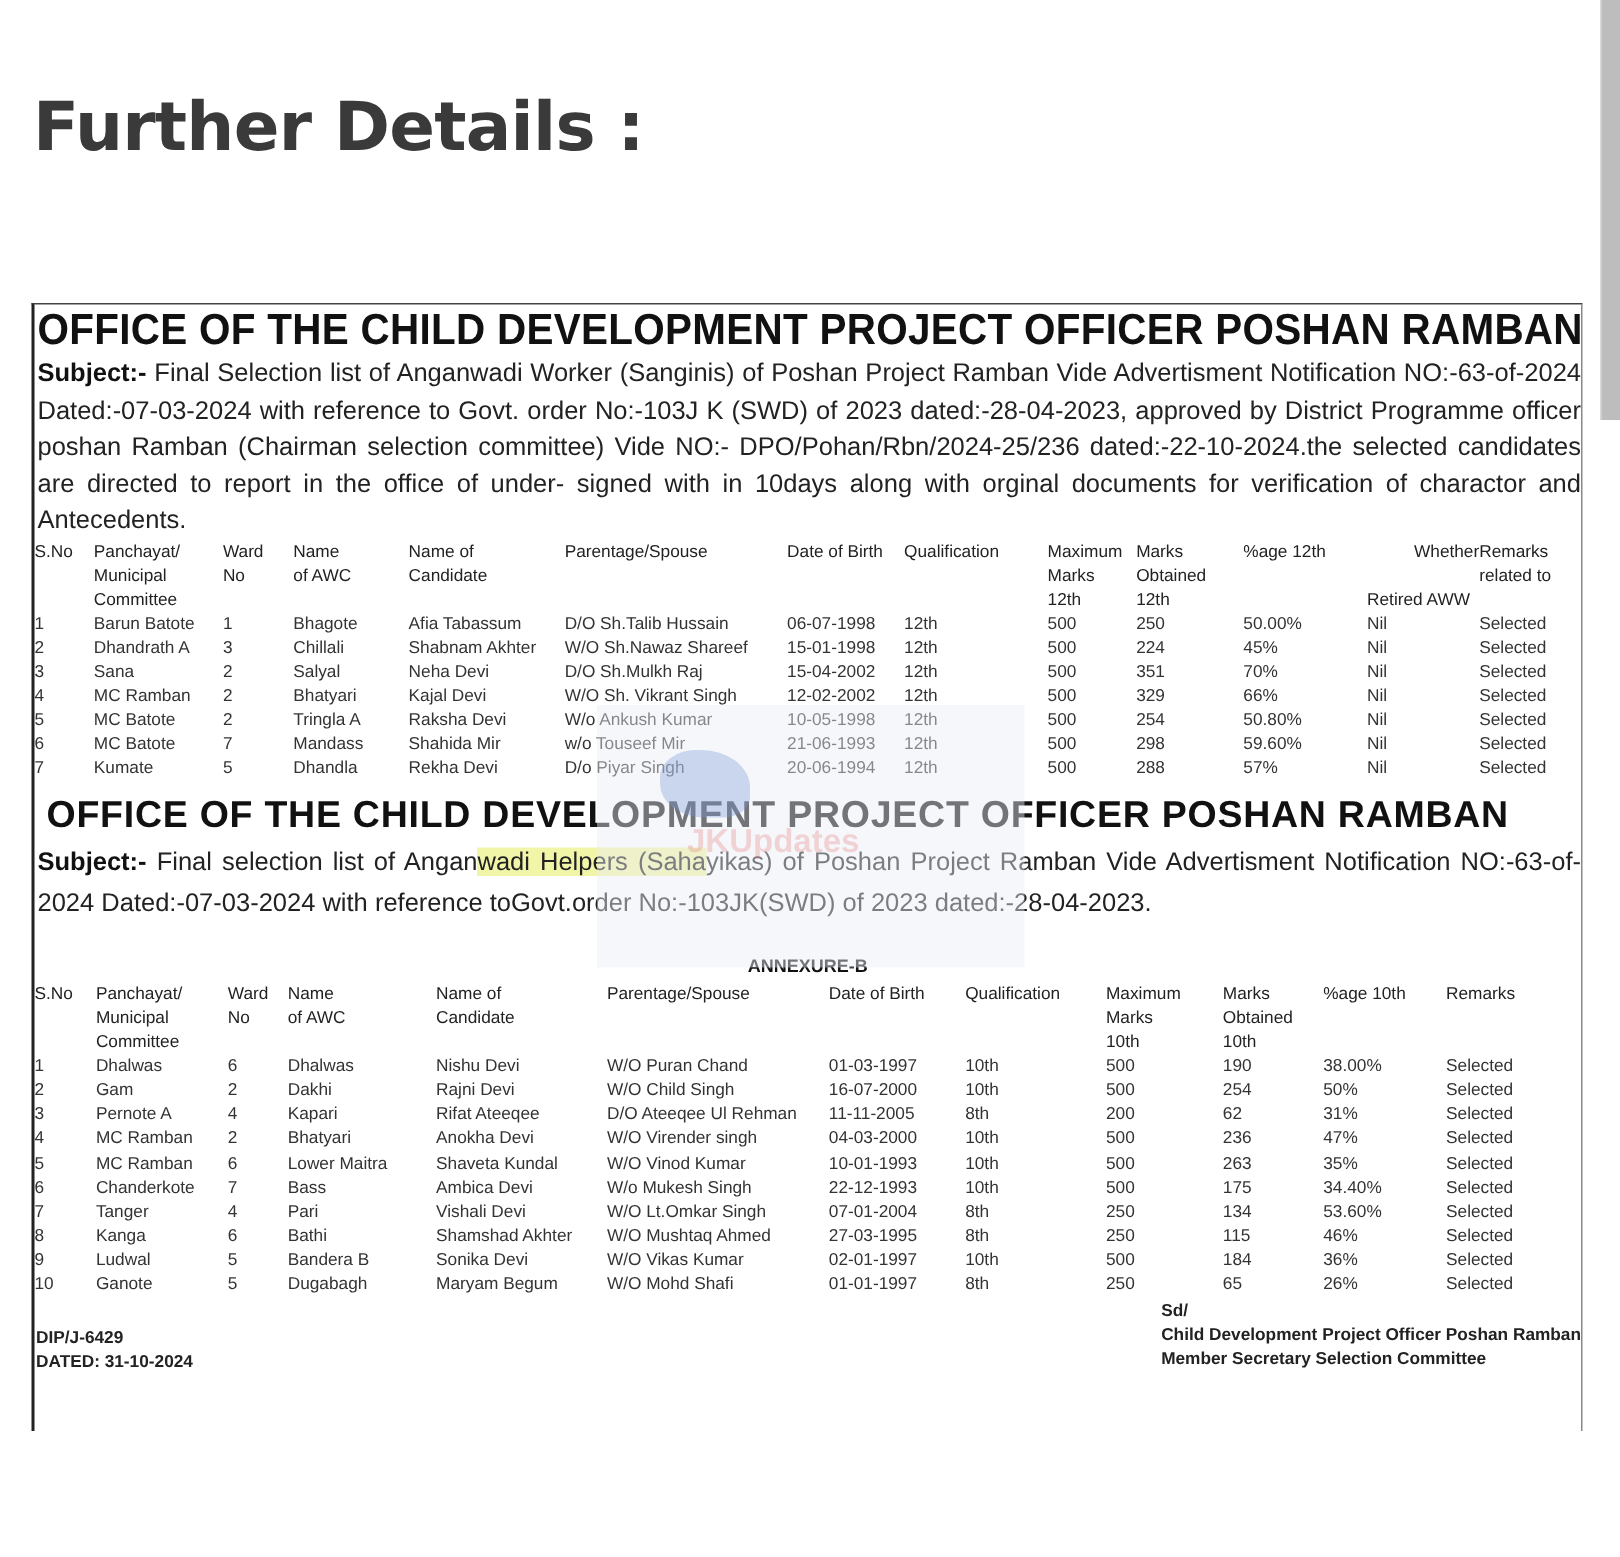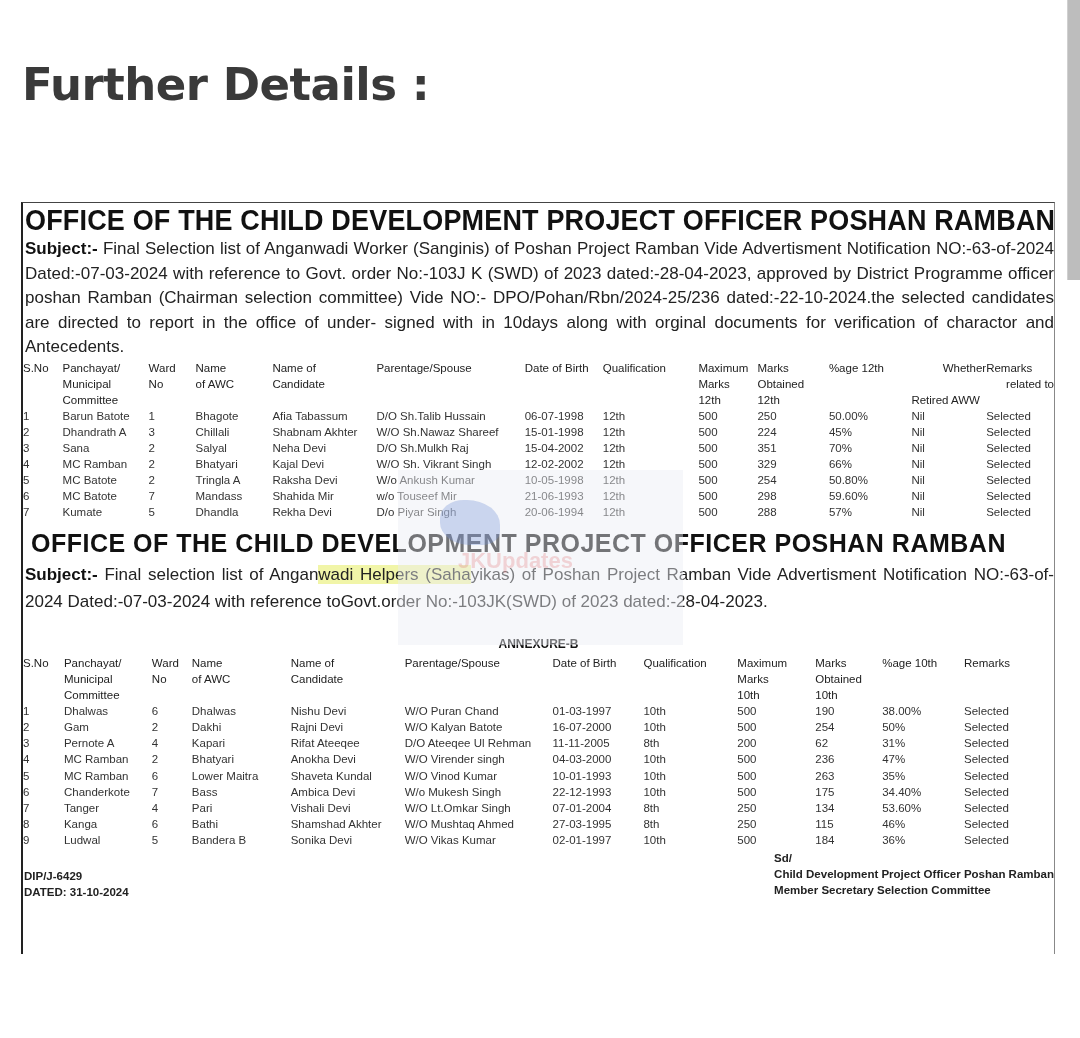--- a/index.html
+++ b/index.html
@@ -125,21 +125,21 @@
             <th>
               <div style="min-height: 16px;">%age 12th</div>
             </th>
             <th>
               <div style="min-height: 16px; text-align: right;">Whether</div>
               <div style="min-height: 16px;"></div>
               <div style="min-height: 16px;">Retired AWW</div>
             </th>
             <th>
               <div style="min-height: 16px;">Remarks</div>
-              <div style="min-height: 16px; text-align: right;">related to</div>
+              <div style="min-height: 16px;">related to</div>
             </th>
           </tr>
         </thead>
       <tbody id="tbody-a">
           <tr>
             <td>1</td>
             <td>Barun Batote</td>
             <td>1</td>
             <td>Bhagote</td>
             <td>Afia Tabassum</td>
@@ -331,21 +331,21 @@
             <td>190</td>
             <td>38.00%</td>
             <td>Selected</td>
           </tr>
           <tr>
             <td>2</td>
             <td>Gam</td>
             <td>2</td>
             <td>Dakhi</td>
             <td>Rajni Devi</td>
-            <td>W/O Kalyan Batote</td>
+            <td>W/O Child Singh</td>
             <td>16-07-2000</td>
             <td>10th</td>
             <td>500</td>
             <td>254</td>
             <td>50%</td>
             <td>Selected</td>
           </tr>
           <tr>
             <td>3</td>
             <td>Pernote A</td>
@@ -435,20 +435,34 @@
             <td>Ludwal</td>
             <td>5</td>
             <td>Bandera B</td>
             <td>Sonika Devi</td>
             <td>W/O Vikas Kumar</td>
             <td>02-01-1997</td>
             <td>10th</td>
             <td>500</td>
             <td>184</td>
             <td>36%</td>
+            <td>Selected</td>
+          </tr>
+          <tr>
+            <td>10</td>
+            <td>Ganote</td>
+            <td>5</td>
+            <td>Dugabagh</td>
+            <td>Maryam Begum</td>
+            <td>W/O Mohd Shafi</td>
+            <td>01-01-1997</td>
+            <td>8th</td>
+            <td>250</td>
+            <td>65</td>
+            <td>26%</td>
             <td>Selected</td>
           </tr>
         </tbody>
     </table>
   </div>
 
   <div class="footer" style="height:56px;margin-top:2px;">
     <div class="left">
       <div>DIP/J-6429</div>
       <div>DATED: 31-10-2024</div>

